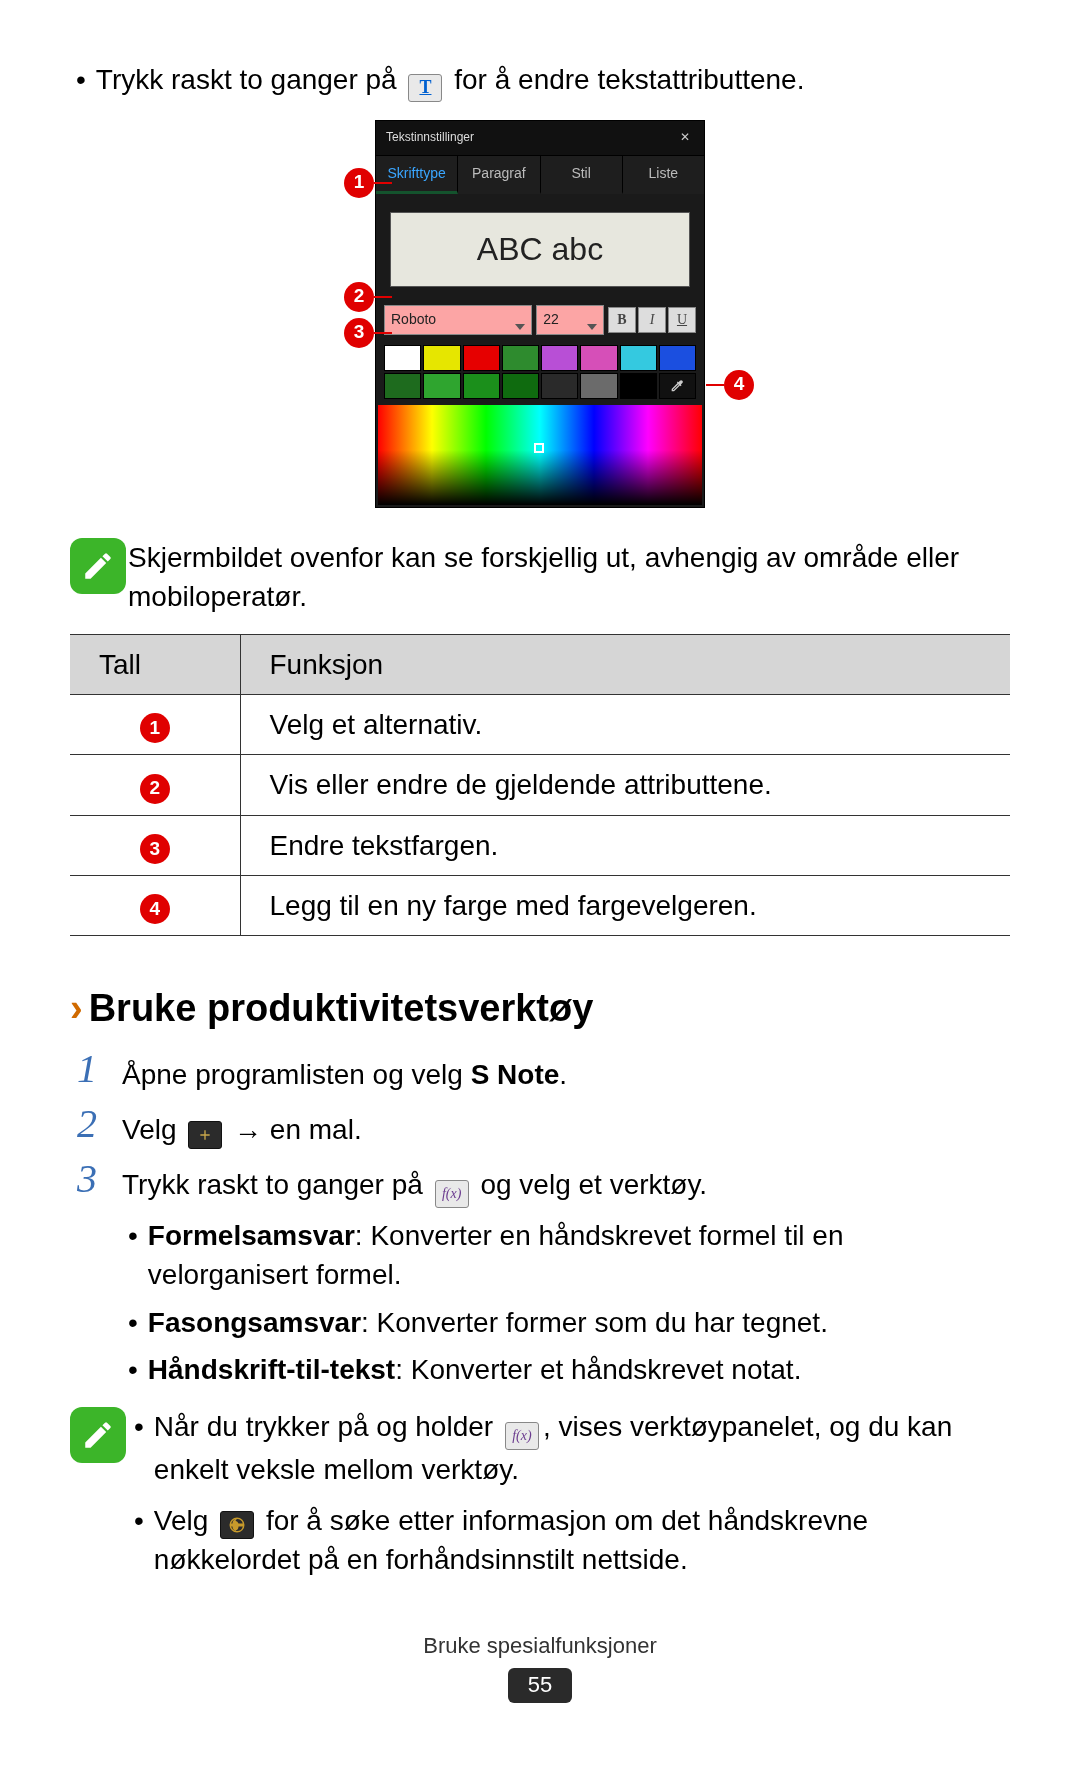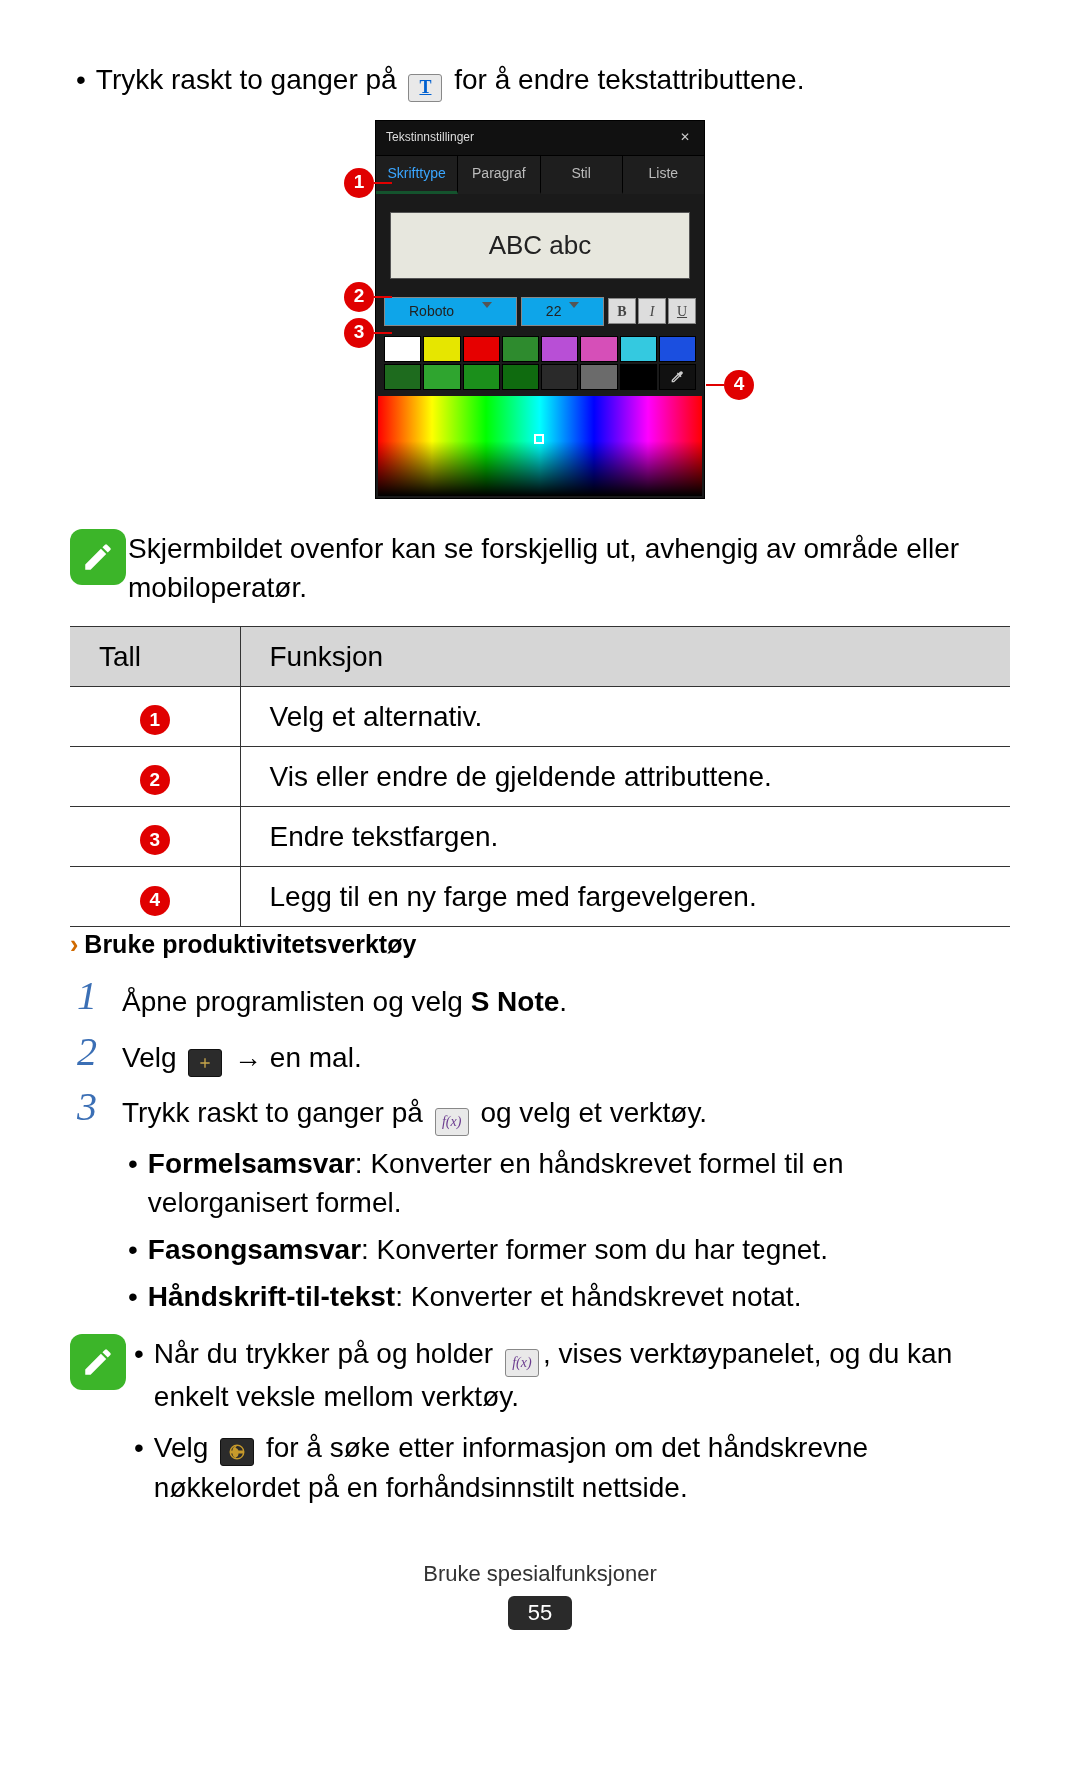--- a/index.html
+++ b/index.html
@@ -90,37 +90,37 @@
     color:#3aa6ff;
     border-bottom:3px solid #14532d;
   }
   .mock .preview {
     margin:18px 14px;
     background:#e7e7de;
     border:1px solid #555;
     text-align:center;
     padding:14px 8px;
     color:#222;
-    font-size:26px;
+    font-size:32px;
     font-family: Arial, sans-serif;
   }
   .mock .row-controls {
     display:flex;
     gap:4px;
     padding:0 8px 6px;
     align-items:center;
   }
   .mock .sel {
-    background:#0ea5e9;
+    background:#fca5a5;
     color:#222;
     font-size:14px;
-    padding:4px 24px;
+    padding:4px 6px;
     border:1px solid #888;
     display:flex;
-    align-items:flex-start;
+    align-items:flex-end;
     gap:6px;
   }
   .mock .sel.font { flex: 3; }
   .mock .sel.size { flex: 1.2; justify-content:center;}
   .mock .sel .tri {
     width:0;height:0;
     border-left:5px solid transparent;
     border-right:5px solid transparent;
     border-top:6px solid #555;
     margin-left:auto;
@@ -245,22 +245,23 @@
     background:#e00000;
     color:#fff;
     font-weight:bold;
     align-items:center;
     justify-content:center;
     font-size:19px;
   }
 
   
   h2.section {
+    margin-top:46px;
     margin-bottom:14px;
-    font-size:25px;
+    font-size:38px;
     font-weight:bold;
   }
   h2.section .chev {
     color:#d06a00;
     margin-right:6px;
   }
 
   
   .steps { margin-top:6px; }
   .step {

